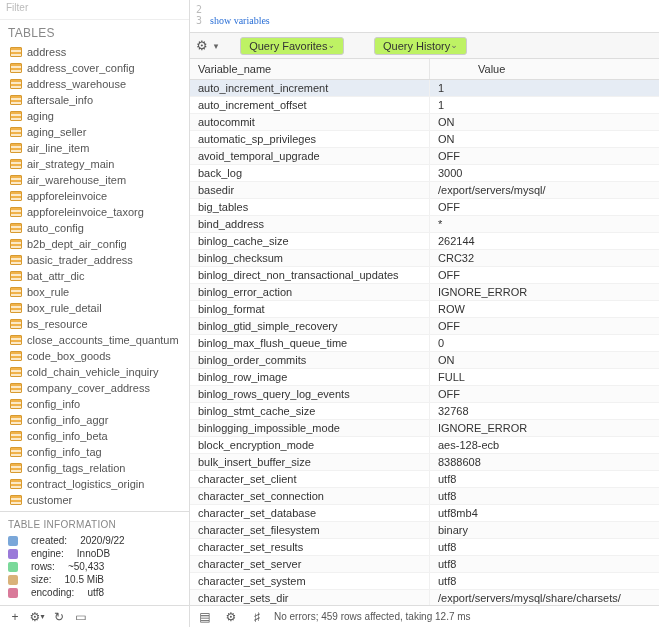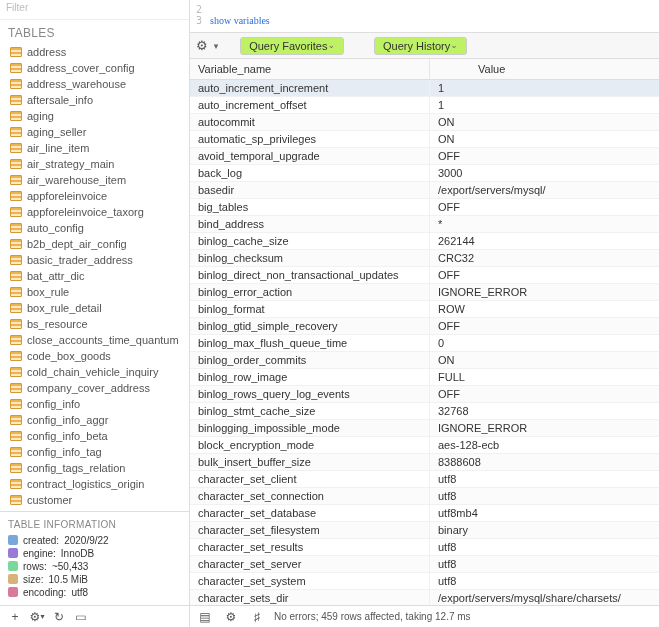--- a/index.html
+++ b/index.html
@@ -8,21 +8,21 @@
   .app { display: flex; flex: 1; overflow: hidden; }
   .sidebar { width: 190px; border-right: 1px solid #ddd; display: flex; flex-direction: column; overflow: hidden; }
   .filter-row { height: 20px; border-bottom: 1px solid #eee; padding: 2px 6px; color: #bbb; font-size: 10px; }
   .section-header { font-size: 12px; color: #888; padding: 6px 8px 4px 8px; letter-spacing: 0.3px; }
   .table-list { flex: 1; overflow-y: auto; overflow-x: hidden; }
   .table-item { display: flex; align-items: center; gap: 5px; padding: 2px 8px 2px 10px; cursor: pointer; white-space: nowrap; }
   .tbl-icon { width: 12px; height: 10px; display: inline-block; background: repeating-linear-gradient(#f0b24a, #f0b24a 2px, #fce9c7 2px, #fce9c7 4px); border: 1px solid #d89a30; border-radius: 1px; flex-shrink: 0; }
   .table-label { color: #555; font-size: 11px; }
   .table-info { border-top: 1px solid #ddd; padding: 4px 6px 6px 6px; }
   .info-header { font-size: 10px; color: #888; padding: 3px 2px 4px 2px; letter-spacing: 0.3px; }
-  .info-row { display: flex; align-items: flex-start; gap: 5px; padding: 1px 2px; font-size: 10px; color: #333; }
+  .info-row { display: flex; align-items: flex-end; gap: 13px; padding: 1px 2px; font-size: 10px; color: #333; }
   .info-badge { width: 10px; height: 10px; border-radius: 2px; display: inline-block; }
   .badge-created { background: #7aa7d9; }
   .badge-engine { background: #9a7ad9; }
   .badge-rows { background: #7ad99a; }
   .badge-size { background: #d9b27a; }
   .badge-encoding { background: #d97a9a; }
 
   .main { flex: 1; display: flex; flex-direction: column; overflow: hidden; }
   .editor { border-bottom: 1px solid #ddd; padding: 4px 6px 6px 6px; background: #fff; display: flex; }
   .gutter { color: #bbb; font-family: Menlo, monospace; font-size: 10px; text-align: right; padding-right: 8px; user-select: none; }

